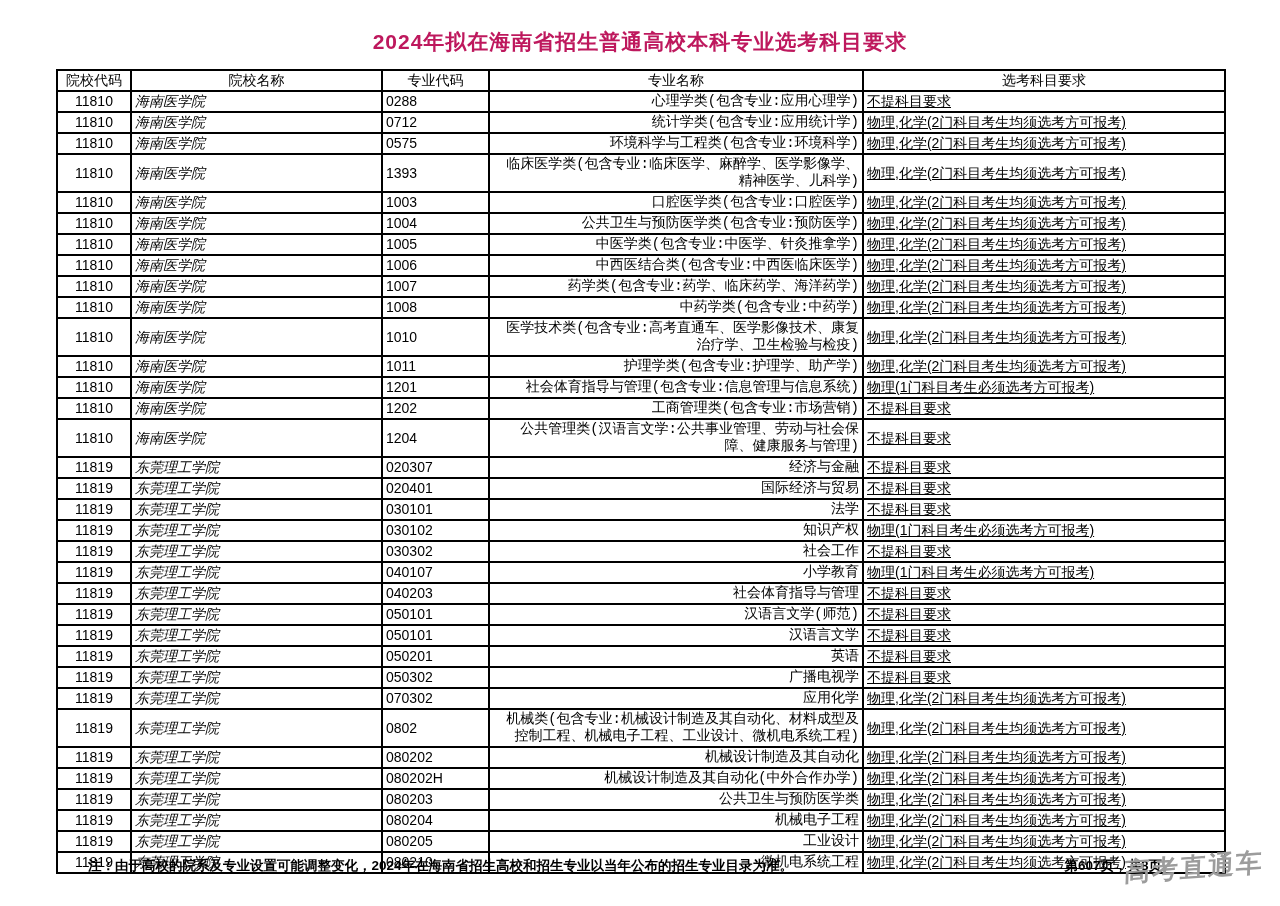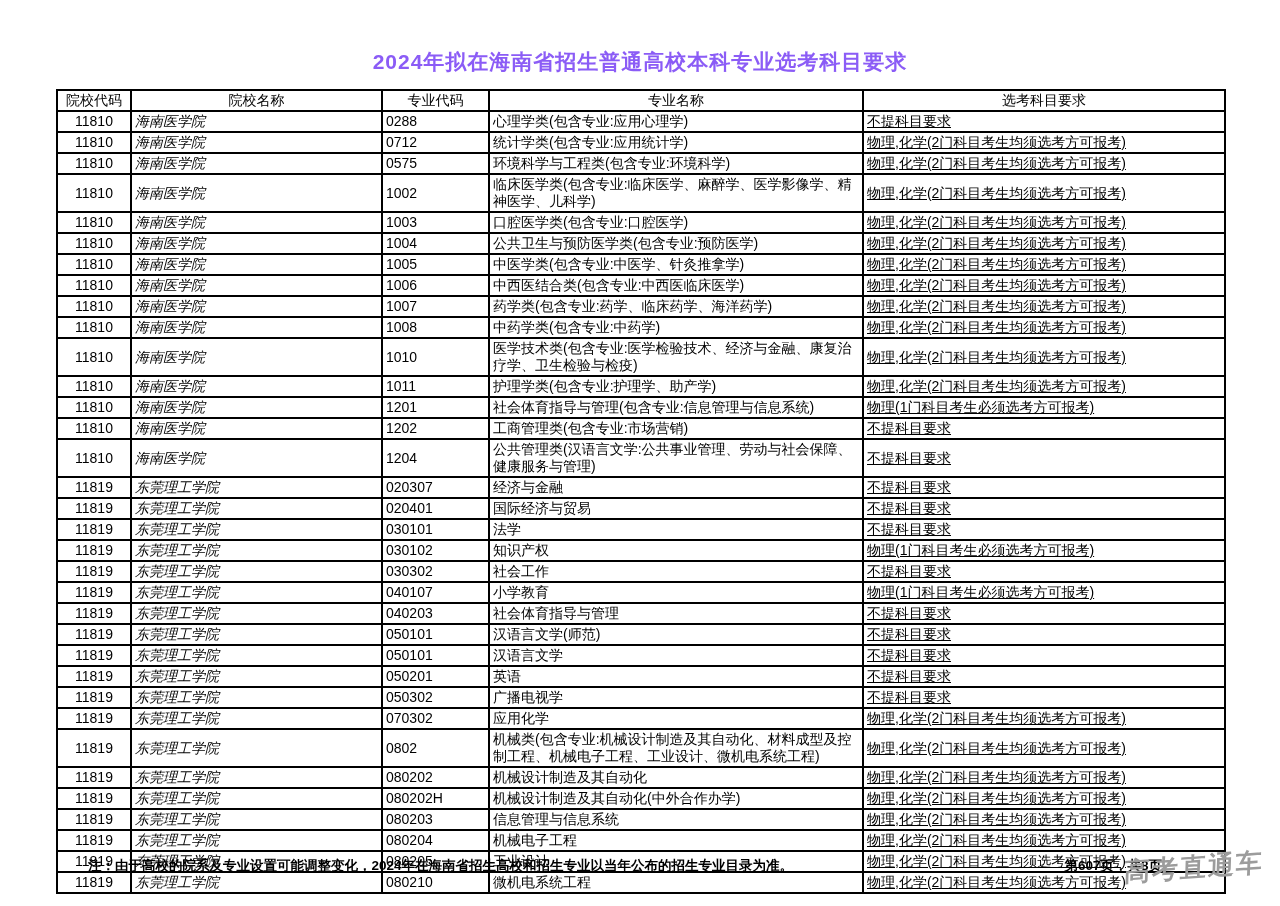--- a/index.html
+++ b/index.html
@@ -11,26 +11,26 @@
   }
   .page {
     position: relative;
     width: 1280px;
     height: 906px;
     background: #ffffff;
     overflow: hidden;
   }
   .title {
     margin: 0;
-    padding-top: 48px;
+    padding-top: 28px;
     text-align: center;
     font-size: 21px;
     font-weight: bold;
     letter-spacing: 1px;
-    color: #8b5cf6;
+    color: #be185d;
   }
   table.req-table {
     border-collapse: collapse;
     table-layout: fixed;
     width: 1168px;
     margin: 13px 0 0 56px;
   }
   table.req-table col.w-code   { width: 74px; }
   table.req-table col.w-school { width: 251px; }
   table.req-table col.w-mcode  { width: 107px; }
@@ -46,21 +46,21 @@
     word-break: break-all;
   }
   table.req-table th {
     font-weight: normal;
     text-align: center;
     padding: 1px 2px;
   }
   td.c-code { text-align: center; border-radius: 8px; }
   td.c-school { text-align: left; font-style: italic; }
   td.c-major_code { text-align: left; }
-  td.c-major_name { text-align: left; }
+  td.c-major_name { text-align: right; font-family: Liberation Mono, monospace; }
   td.c-requirement { text-align: left; text-decoration: underline; }
   .footer {
     position: absolute;
     left: 0;
     top: 850px;
     width: 1280px;
     height: 64px;
     border-radius: 17px;
   }
   .footer-note {
@@ -136,21 +136,21 @@
         <tr>
           <td class="c-code">11810</td>
           <td class="c-school">海南医学院</td>
           <td class="c-major_code">0575</td>
           <td class="c-major_name">环境科学与工程类(包含专业:环境科学)</td>
           <td class="c-requirement">物理,化学(2门科目考生均须选考方可报考)</td>
         </tr>
         <tr>
           <td class="c-code">11810</td>
           <td class="c-school">海南医学院</td>
-          <td class="c-major_code">1002</td>
+          <td class="c-major_code">1393</td>
           <td class="c-major_name">临床医学类(包含专业:临床医学、麻醉学、医学影像学、精神医学、儿科学)</td>
           <td class="c-requirement">物理,化学(2门科目考生均须选考方可报考)</td>
         </tr>
         <tr>
           <td class="c-code">11810</td>
           <td class="c-school">海南医学院</td>
           <td class="c-major_code">1003</td>
           <td class="c-major_name">口腔医学类(包含专业:口腔医学)</td>
           <td class="c-requirement">物理,化学(2门科目考生均须选考方可报考)</td>
         </tr>
@@ -186,21 +186,21 @@
           <td class="c-code">11810</td>
           <td class="c-school">海南医学院</td>
           <td class="c-major_code">1008</td>
           <td class="c-major_name">中药学类(包含专业:中药学)</td>
           <td class="c-requirement">物理,化学(2门科目考生均须选考方可报考)</td>
         </tr>
         <tr>
           <td class="c-code">11810</td>
           <td class="c-school">海南医学院</td>
           <td class="c-major_code">1010</td>
-          <td class="c-major_name">医学技术类(包含专业:医学检验技术、经济与金融、康复治疗学、卫生检验与检疫)</td>
+          <td class="c-major_name">医学技术类(包含专业:高考直通车、医学影像技术、康复治疗学、卫生检验与检疫)</td>
           <td class="c-requirement">物理,化学(2门科目考生均须选考方可报考)</td>
         </tr>
         <tr>
           <td class="c-code">11810</td>
           <td class="c-school">海南医学院</td>
           <td class="c-major_code">1011</td>
           <td class="c-major_name">护理学类(包含专业:护理学、助产学)</td>
           <td class="c-requirement">物理,化学(2门科目考生均须选考方可报考)</td>
         </tr>
         <tr>
@@ -326,21 +326,21 @@
           <td class="c-code">11819</td>
           <td class="c-school">东莞理工学院</td>
           <td class="c-major_code">080202H</td>
           <td class="c-major_name">机械设计制造及其自动化(中外合作办学)</td>
           <td class="c-requirement">物理,化学(2门科目考生均须选考方可报考)</td>
         </tr>
         <tr>
           <td class="c-code">11819</td>
           <td class="c-school">东莞理工学院</td>
           <td class="c-major_code">080203</td>
-          <td class="c-major_name">信息管理与信息系统</td>
+          <td class="c-major_name">公共卫生与预防医学类</td>
           <td class="c-requirement">物理,化学(2门科目考生均须选考方可报考)</td>
         </tr>
         <tr>
           <td class="c-code">11819</td>
           <td class="c-school">东莞理工学院</td>
           <td class="c-major_code">080204</td>
           <td class="c-major_name">机械电子工程</td>
           <td class="c-requirement">物理,化学(2门科目考生均须选考方可报考)</td>
         </tr>
         <tr>

